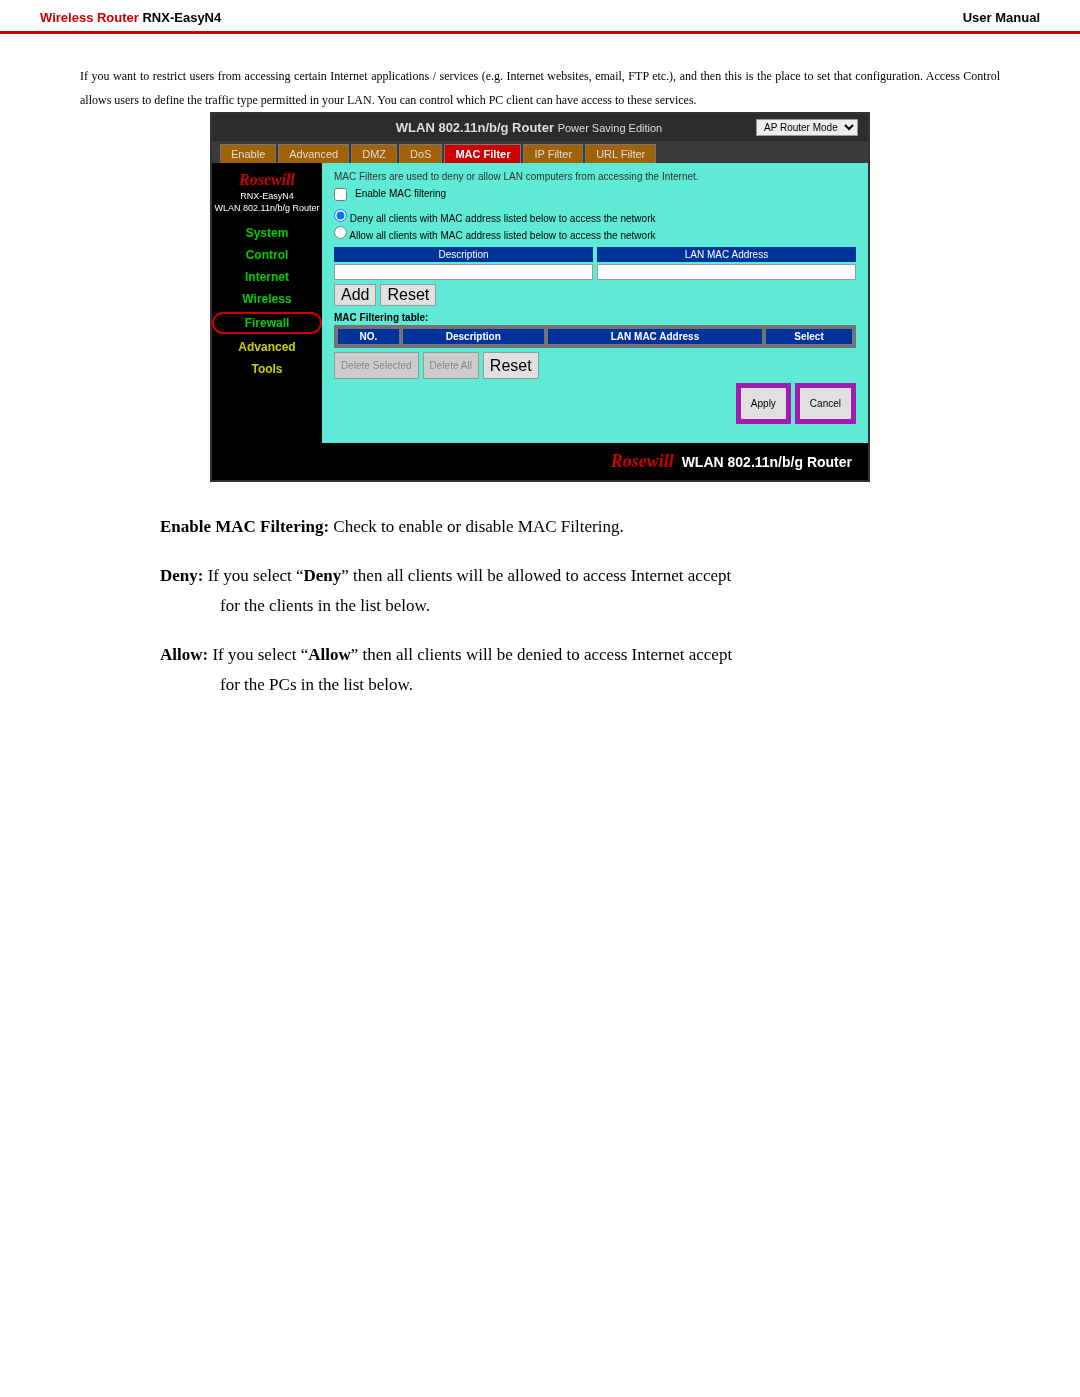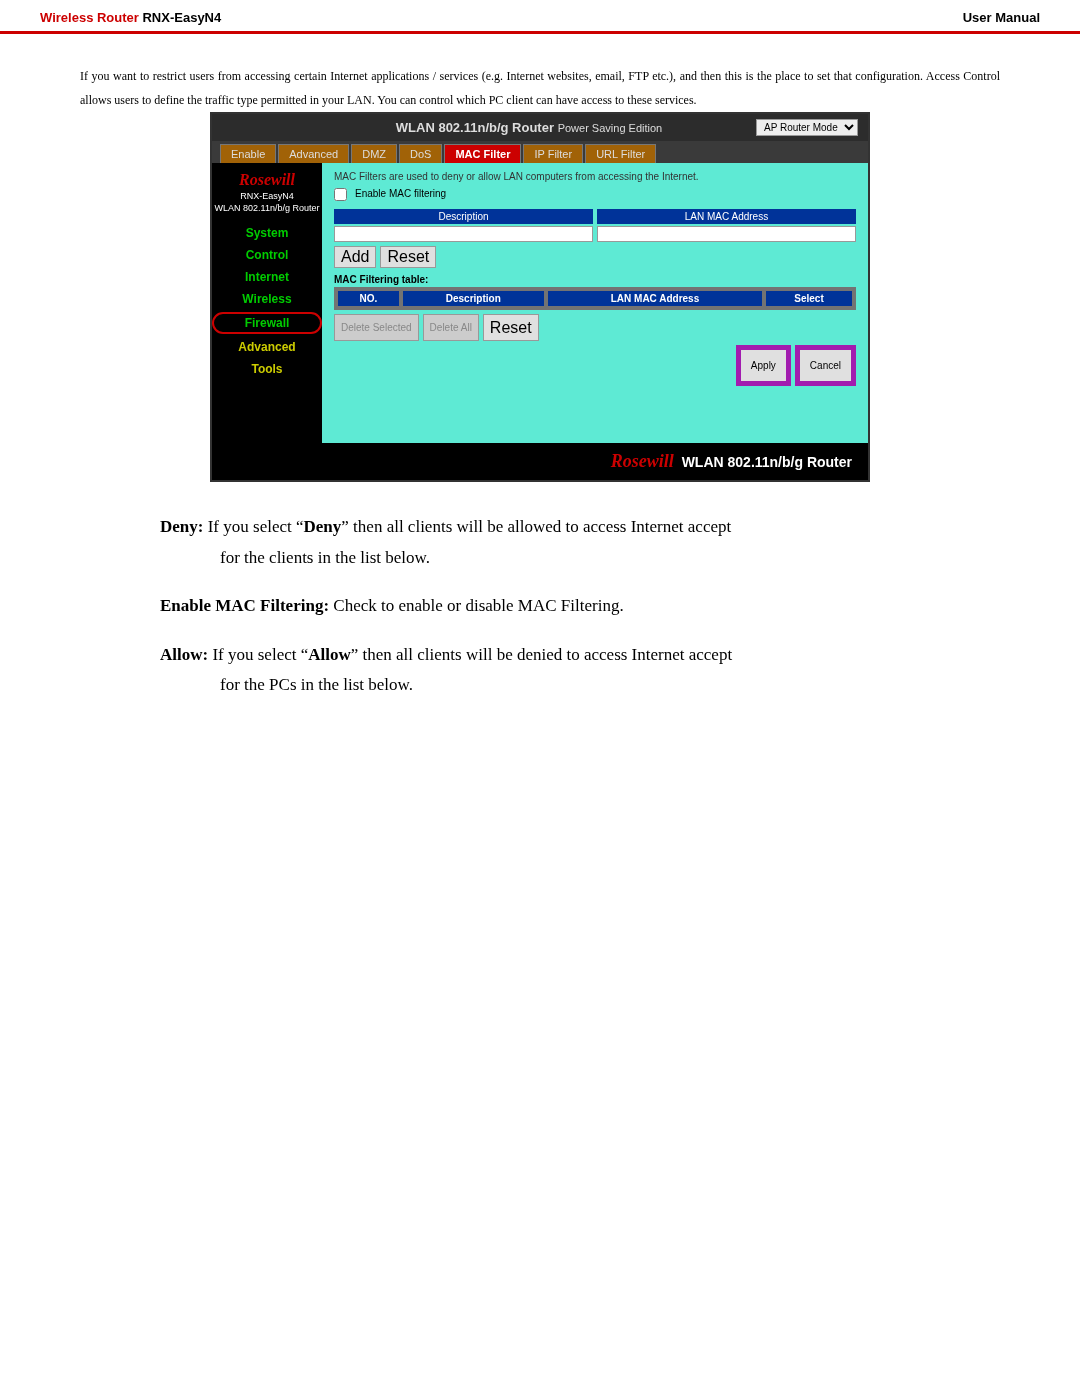--- a/index.html
+++ b/index.html
@@ -360,20 +360,30 @@
         </div>
 
         <div class="router-main-panel">
           <div class="panel-description">MAC Filters are used to deny or allow LAN computers from accessing the Internet.</div>
 
           <div class="enable-mac-row">
             <input type="checkbox" style="">
             <label>Enable MAC filtering</label>
           </div>
 
+          <div class="radio-group">
+            <label>
+              <input type="radio" name="mac_filter_mode" checked="" style="">
+              <span>Deny all clients with MAC address listed below to access the network</span>
+            </label>
+            <label>
+              <input type="radio" name="mac_filter_mode" style="">
+              <span>Allow all clients with MAC address listed below to access the network</span>
+            </label>
+          </div>
 
           <div class="mac-table-header">
             <div class="mac-col-desc">Description</div>
             <div class="mac-col-addr">LAN MAC Address</div>
           </div>
 
           <div class="mac-input-row">
             <input type="text" class="mac-input" style="">
             <input type="text" class="mac-input" style="">
           </div>
@@ -414,28 +424,28 @@
         <div class="footer-logo">Rosewill</div>
         <div class="footer-model">WLAN 802.11n/b/g Router</div>
       </div>
 
     </div>
   </div>
 
   <div class="desc-section">
 
     <p class="desc-para">
+      <span class="term-bold">Enable MAC Filtering:</span>
+      <span> Check to enable or disable MAC Filtering.</span>
+    </p>
+
+    <p class="desc-para">
       <span class="term-bold">Deny:</span>
       <span> If you select “<strong>Deny</strong>” then all clients will be allowed to access Internet accept</span>
       <span class="indent-text">for the clients in the list below.</span>
-    </p>
-
-    <p class="desc-para">
-      <span class="term-bold">Enable MAC Filtering:</span>
-      <span> Check to enable or disable MAC Filtering.</span>
     </p>
 
     <p class="desc-para">
       <span class="term-bold">Allow:</span>
       <span> If you select “<strong>Allow</strong>” then all clients will be denied to access Internet accept</span>
       <span class="indent-text">for the PCs in the list below.</span>
     </p>
 
   </div>
 </div>

